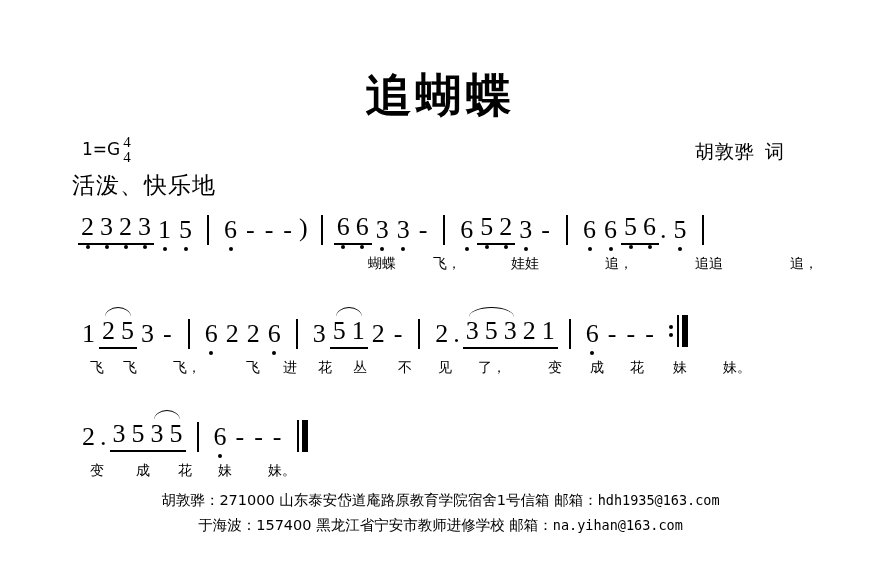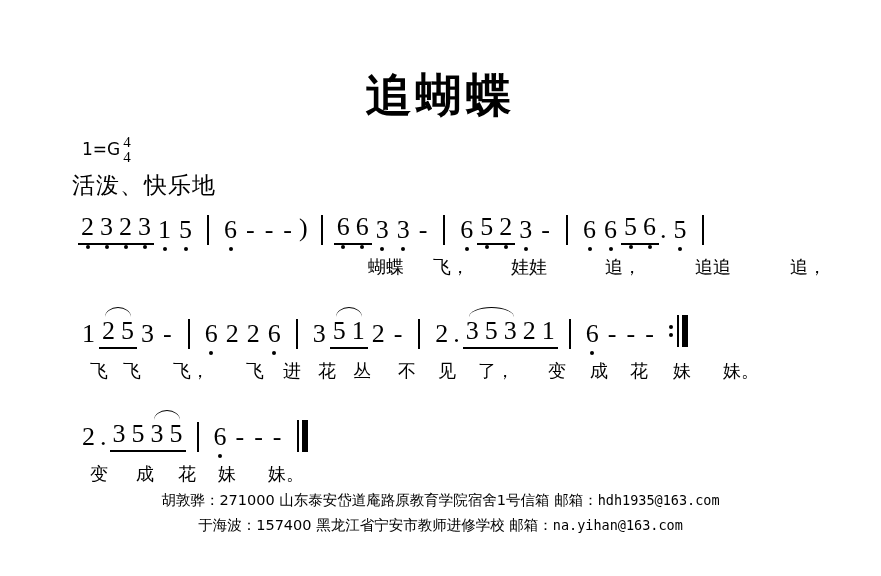--- a/index.html
+++ b/index.html
@@ -215,21 +215,21 @@
     padding: 0 2px;
   }
 
   
   .lyrics {
     position: relative;
     height: 26px;
     padding-left: 78px;
     margin-top: 4px;
     font-family: "DejaVu Sans", sans-serif;
-    font-size: 18px;
+    font-size: 14px;
   }
   .lyrics span {
     position: absolute;
     white-space: nowrap;
   }
 
   
   .footer {
     position: absolute;
     left: 0;
@@ -252,20 +252,23 @@
   <div class="meta">
     <div class="key-sig">
       <span class="kt">1=G</span>
       <span class="frac">
         <span class="num">4</span>
         <span class="den">4</span>
       </span>
     </div>
     <div class="tempo">活泼、快乐地</div>
     <div class="credits">
+      <div>
+        <span>胡敦骅</span><span class="role">词</span>
+      </div>
     </div>
   </div>
 
   <div class="system sys1">
     <div class="measures">
 
       <div class="measure">
         <span class="beamgroup">
           <span class="note oct-dn"><span class="num">2</span></span>
           <span class="note oct-dn"><span class="num">3</span></span>

